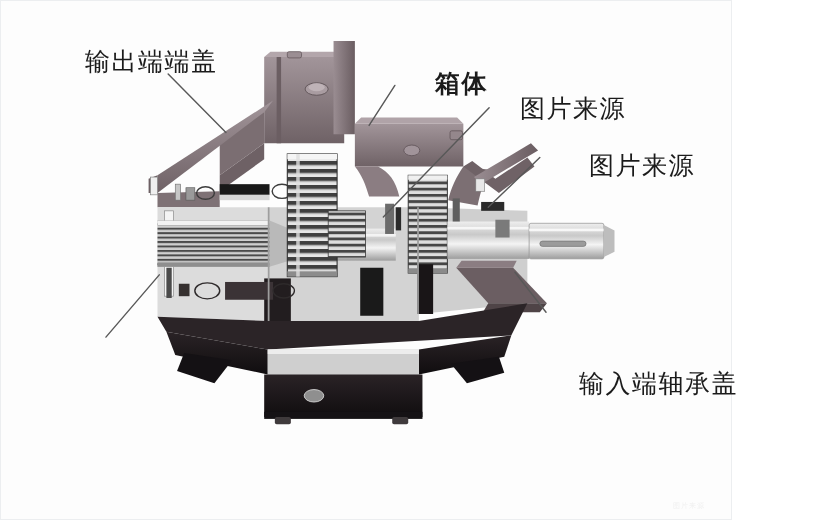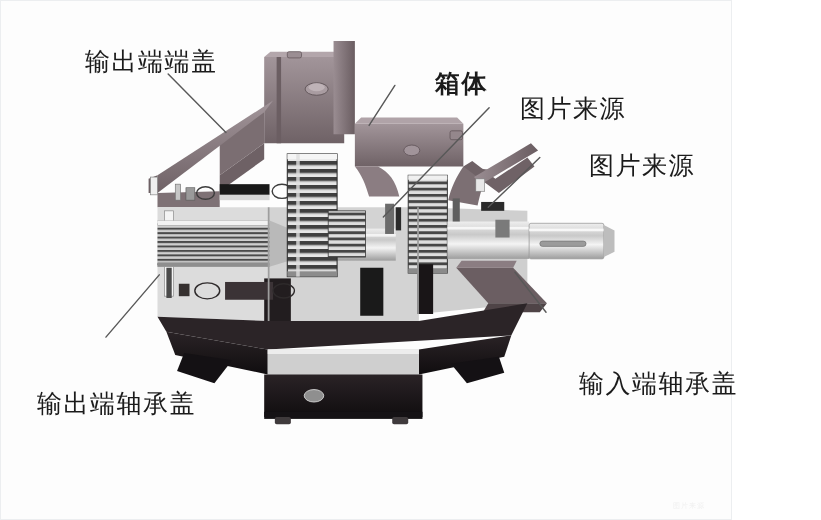--- a/index.html
+++ b/index.html
@@ -202,17 +202,16 @@
       <line x1="606" y1="176" x2="548" y2="232"></line>
       <line x1="118" y1="378" x2="178" y2="308"></line>
       <line x1="613" y1="350" x2="578" y2="305"></line>
     </g>
   </svg>
 
   <div class="lbl" style="left:84px;top:48px;">输出端端盖</div>
   <div class="lbl" style="left:434px;top:70px;font-weight:bold;">箱体</div>
   <div class="lbl" style="left:519px;top:95px;">图片来源</div>
   <div class="lbl" style="left:588px;top:152px;">图片来源</div>
-  <div class="lbl" style="left:36px;top:390px;">输出端轴承盖</div>
   <div class="lbl" style="left:578px;top:370px;">输入端轴承盖</div>
 
   <div class="wm">图片来源</div>
 </div>
 
 </body></html>

